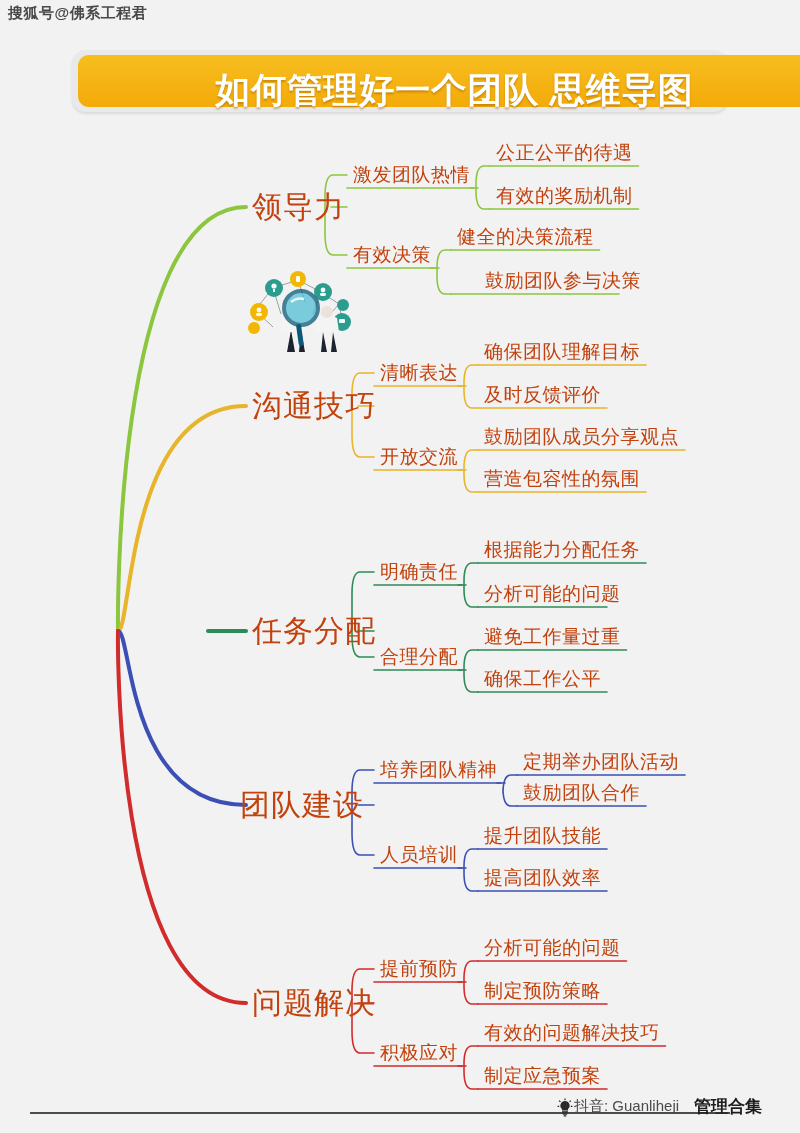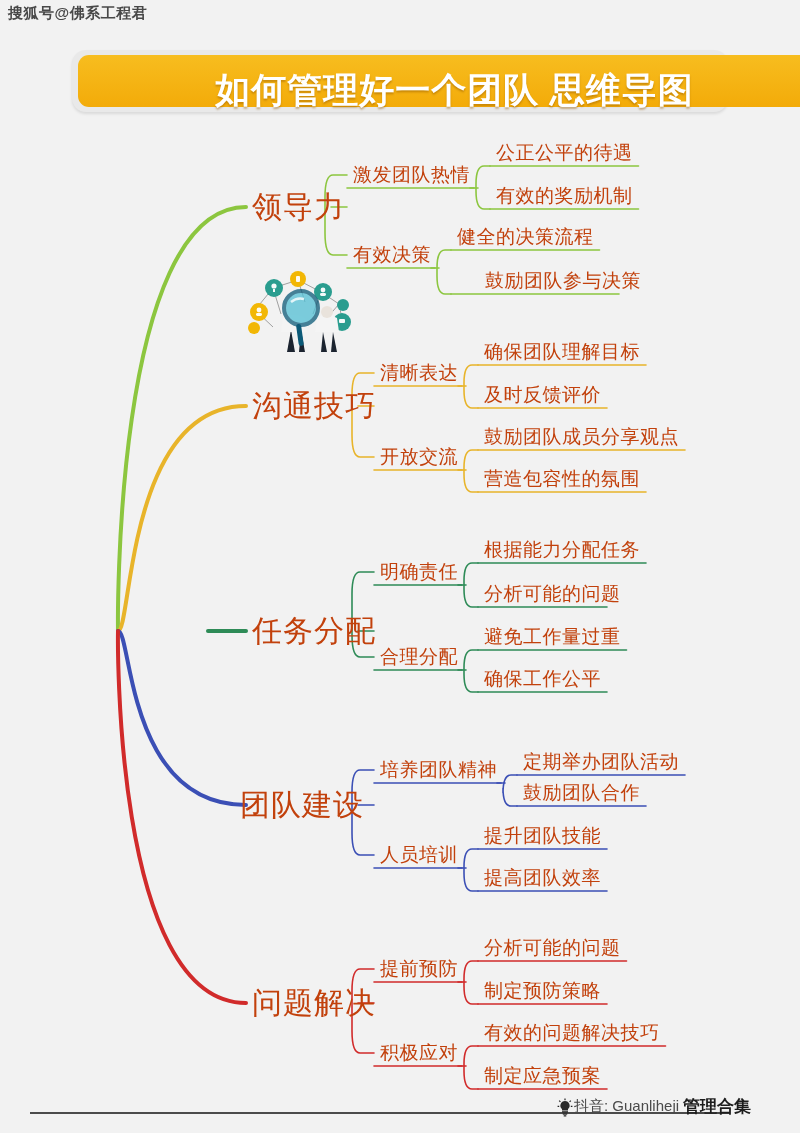--- a/index.html
+++ b/index.html
@@ -75,21 +75,21 @@
     position:absolute;left:30px;top:1112px;width:700px;height:2px;
     background:#4b4b4b;
   }
   .footer-credit{
     position:absolute;left:556px;top:1095px;
     display:flex;align-items:center;
   }
   .footer-dy{font-size:15px;color:#4a4a4a;white-space:nowrap;}
   .footer-brand{
     font-size:17px;font-weight:bold;color:#1c1c1c;
-    white-space:nowrap;margin-left:4px;
+    white-space:nowrap;margin-left:15px;
     font-family:"DejaVu Serif",serif;
   }
 </style>
 </head>
 <body>
 
 <div id="stage">
 
   <div class="watermark">搜狐号@佛系工程君</div>
 

